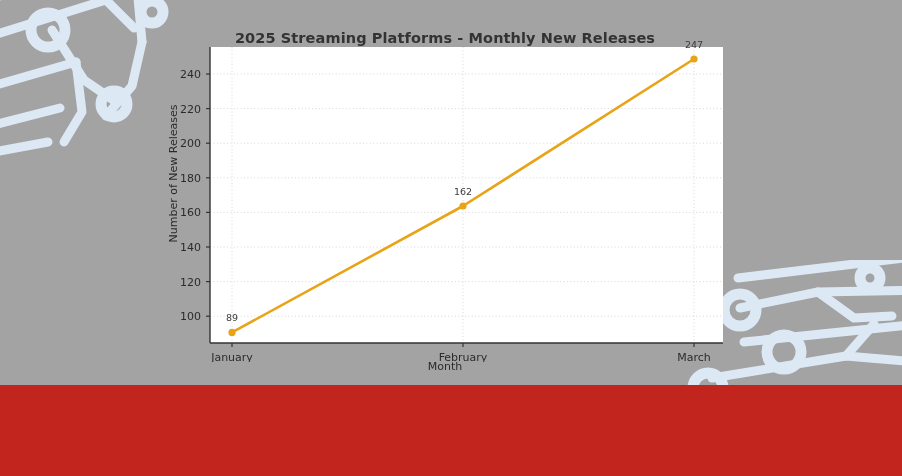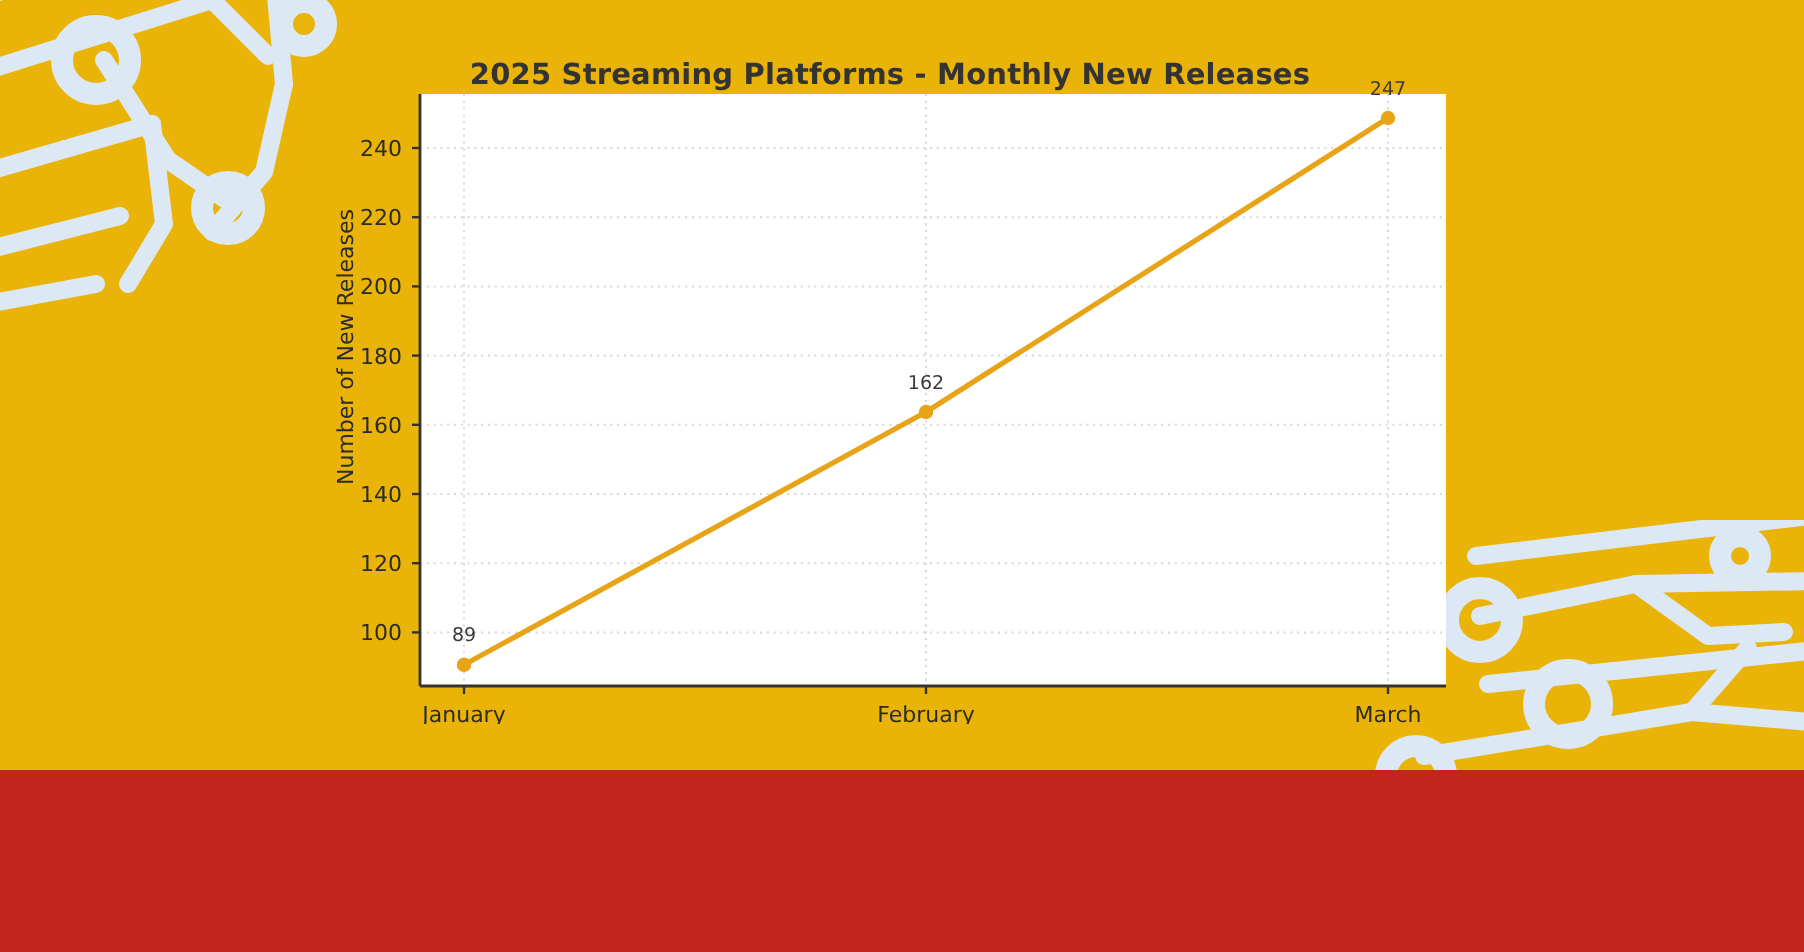--- a/index.html
+++ b/index.html
@@ -13,21 +13,21 @@
     font-family: "DejaVu Sans", sans-serif;
     overflow: hidden;
     position: relative;
   }
 
   #slide {
     position: absolute;
     inset: 0;
     width: 902px;
     height: 476px;
-    background: #eab308;
+    background: #a3a3a3;
     overflow: hidden;
   }
 
   
   .deco {
     position: absolute;
     pointer-events: none;
   }
   #deco-topleft {
     left: -44px;
@@ -249,15 +249,16 @@
 
       <g text-anchor="middle">
         <text class="pt-label" x="77" y="298.5">89</text>
         <text class="pt-label" x="308" y="172.5">162</text>
         <text class="pt-label" x="539" y="25.5">247</text>
       </g>
     </svg>
 
     <div id="y-axis-label">Number of New Releases</div>
 
+    <div id="x-axis-label">Month</div>
 
   </div>
 </div>
 
 </body></html>

